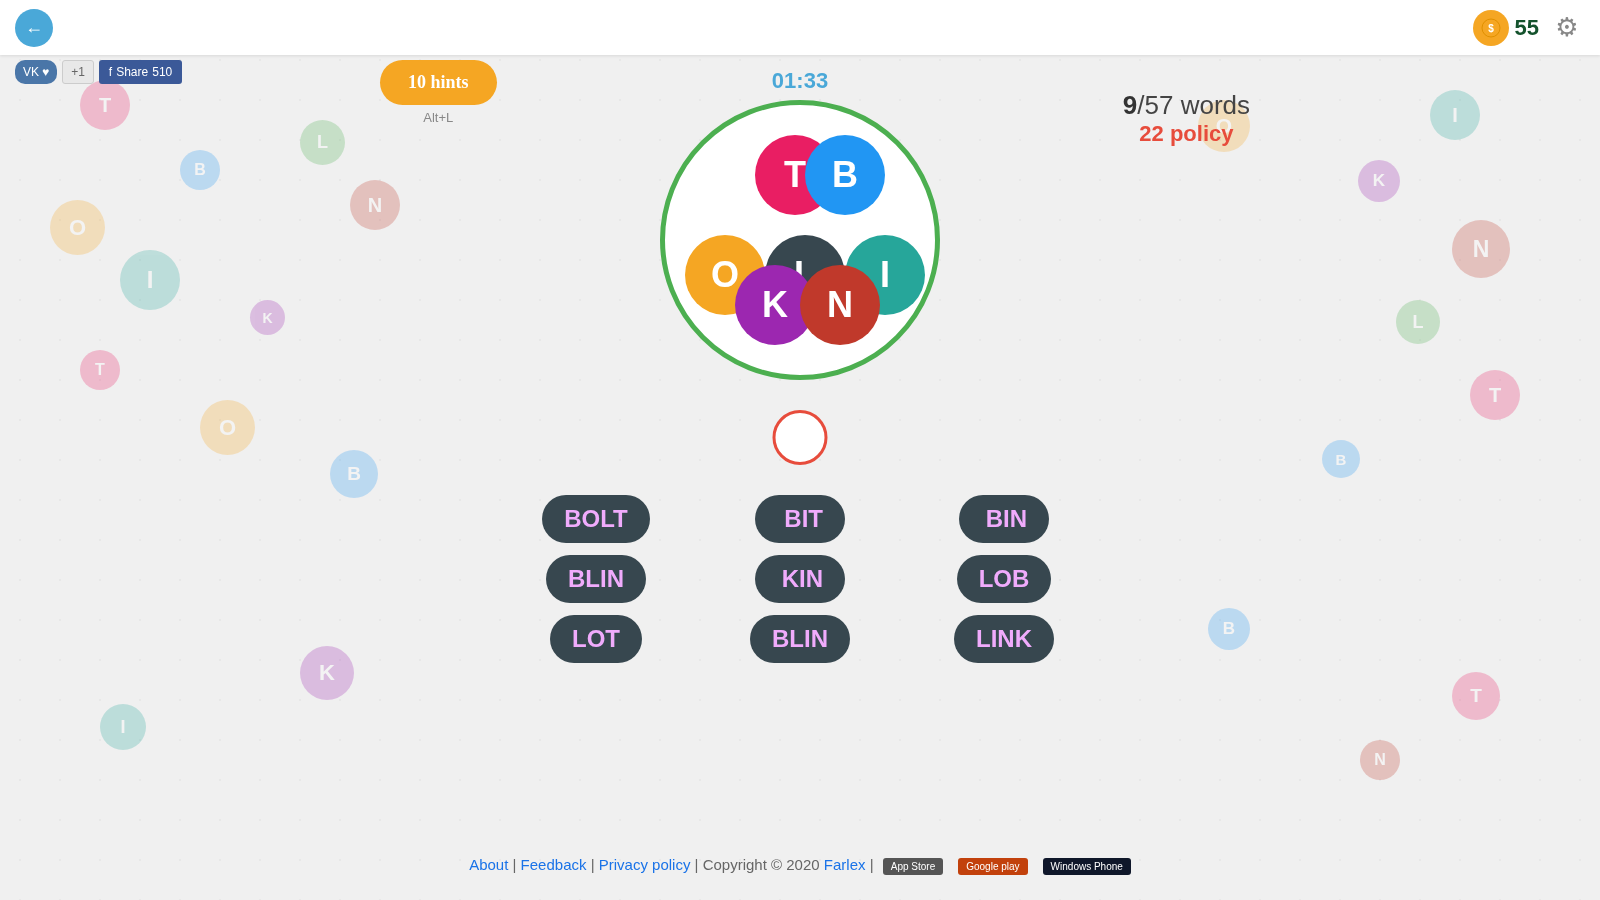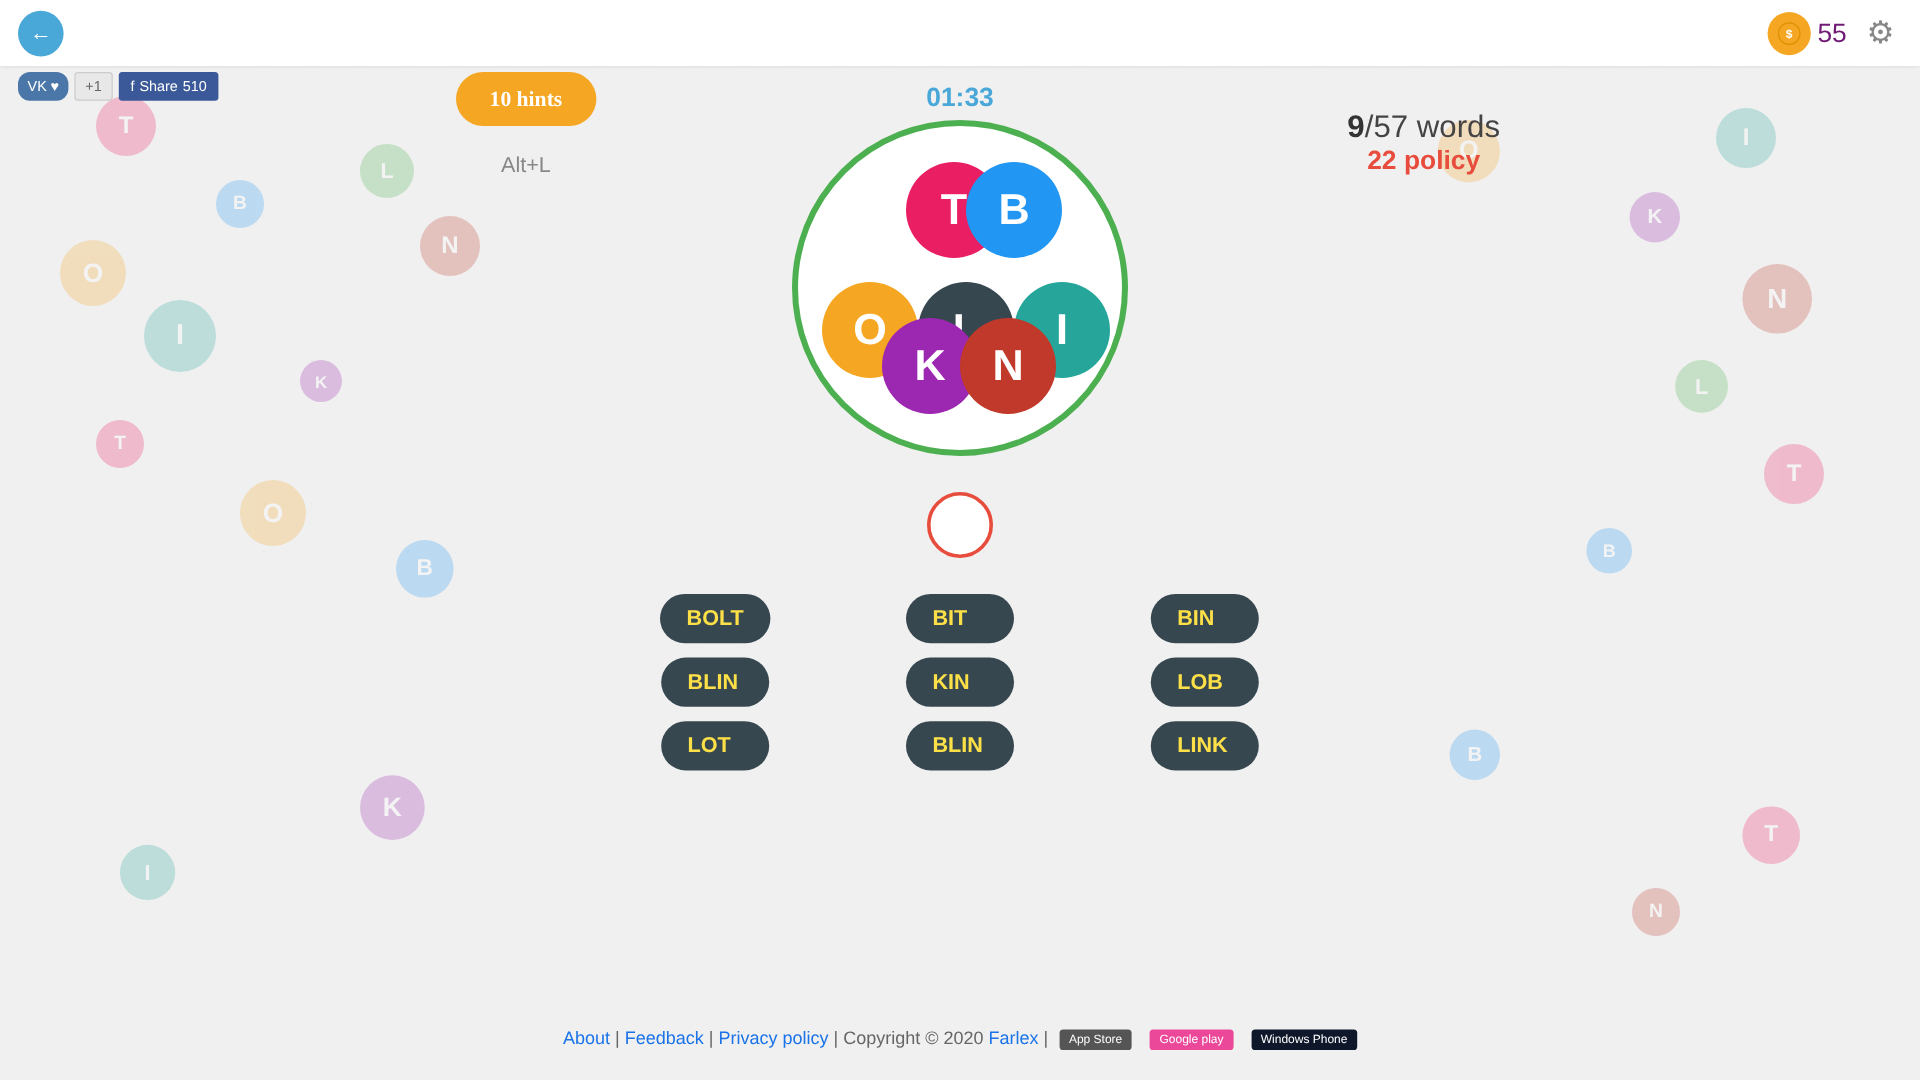--- a/index.html
+++ b/index.html
@@ -87,22 +87,22 @@
       border-radius: 50%;
       background: #f5a623;
       display: flex;
       align-items: center;
       justify-content: center;
       font-size: 14px;
     }
 
     .coin-count {
       font-size: 22px;
-      font-weight: normal;
-      color: #701a75;
+      font-weight: bold;
+      color: #14532d;
     }
 
     .settings-button {
       width: 36px;
       height: 36px;
       background: none;
       border: none;
       cursor: pointer;
       display: flex;
       align-items: center;
@@ -173,23 +173,23 @@
       border: none;
       padding: 12px 28px;
       border-radius: 30px;
       font-size: 18px;
       font-weight: bold;
       cursor: pointer;
       font-family: Liberation Serif, serif;
     }
 
     .hints-shortcut {
-      font-size: 18px;
+      font-size: 13px;
       color: #888;
-      margin-top: 22px;
+      margin-top: 5px;
     }
 
     
     .score-area {
       position: absolute;
       top: 90px;
       right: 350px;
       text-align: center;
     }
 
@@ -285,27 +285,27 @@
       transform: translateX(-50%);
       width: 600px;
       display: grid;
       grid-template-columns: repeat(3, 1fr);
       gap: 12px;
       justify-items: center;
     }
 
     .word-tag {
       background: #37474f;
-      color: #fde047;
+      color: #f0abfc;
       padding: 10px 22px;
       border-radius: 25px;
-      font-size: 18px;
+      font-size: 24px;
       font-weight: bold;
       min-width: 90px;
-      text-align: left;
+      text-align: right;
       cursor: default;
     }
 
     
     .footer {
       position: absolute;
       bottom: 25px;
       left: 0; right: 0;
       text-align: center;
       font-size: 15px;
@@ -327,21 +327,21 @@
 
     .store-badge {
       background: #555;
       color: white;
       font-size: 10px;
       padding: 3px 8px;
       border-radius: 3px;
     }
 
     .store-badge.apple { background: #555; }
-    .store-badge.google { background: #ec4899; text-align: right; }
+    .store-badge.google { background: #c2410c; text-align: right; }
     .store-badge.windows { background: #0f172a; }
   </style>
 </head>
 <body>
 
 <div class="bg-letters">
   <div class="bg-bubble" style="width:50px;height:50px;background:#e91e63;top:80px;left:80px;font-size:20px;">T</div>
   <div class="bg-bubble" style="width:40px;height:40px;background:#2196f3;top:150px;left:180px;font-size:16px;">B</div>
   <div class="bg-bubble" style="width:55px;height:55px;background:#f5a623;top:200px;left:50px;font-size:22px;">O</div>
   <div class="bg-bubble" style="width:45px;height:45px;background:#4caf50;top:120px;left:300px;font-size:18px;">L</div>

